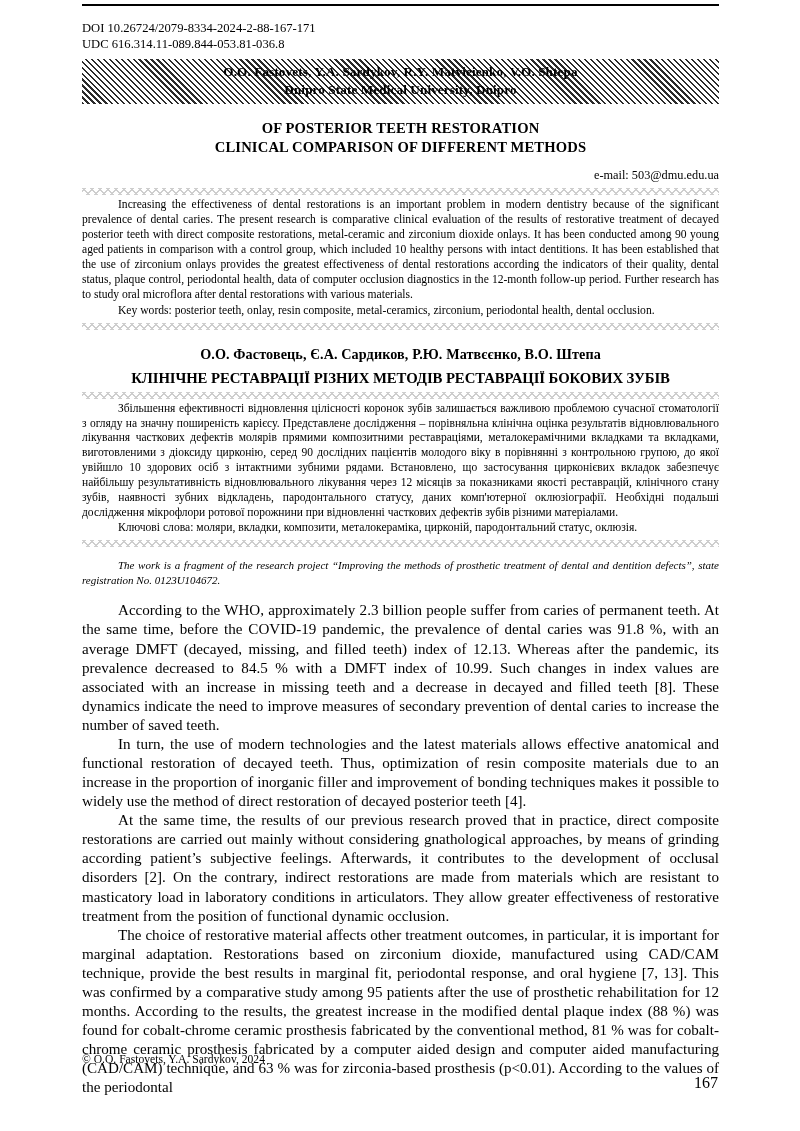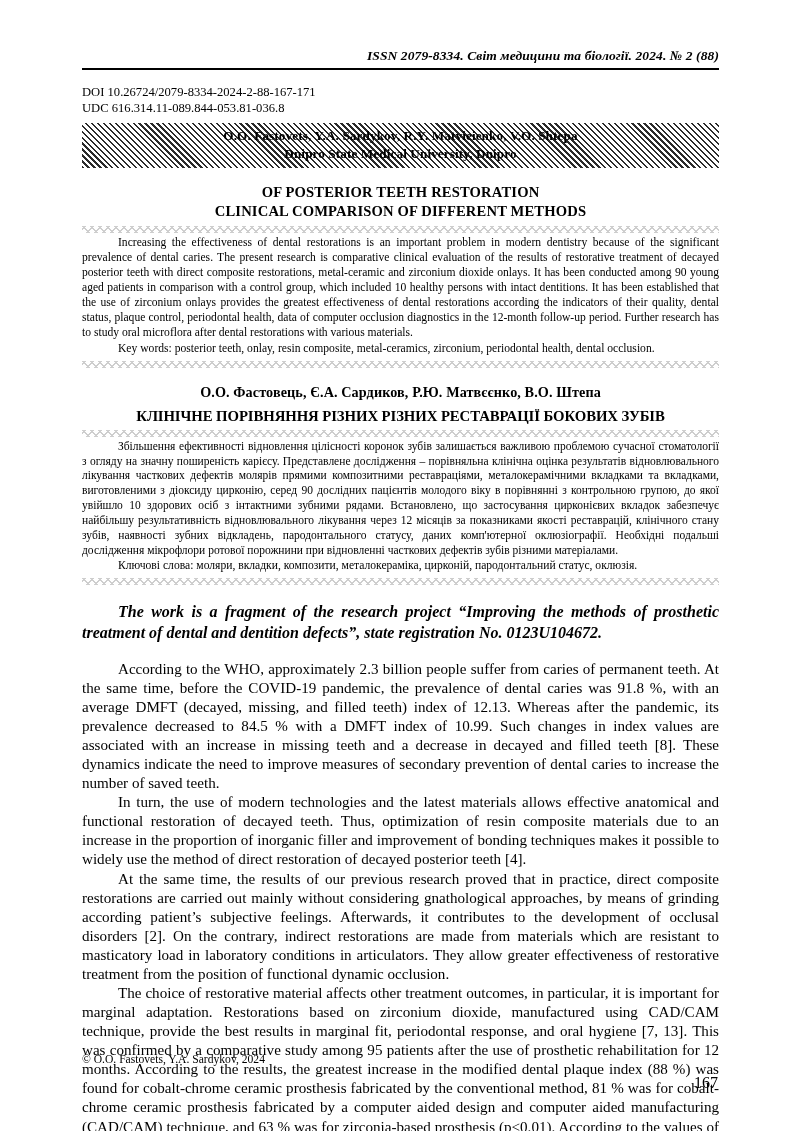--- a/index.html
+++ b/index.html
@@ -127,25 +127,24 @@
     text-align: center;
     font-weight: bold;
     font-size: 14.8px;
     margin-top: 7px;
     letter-spacing: -.1px;
   }
 
   
   .note {
     font-style: italic;
-    font-size: 16px;
+    font-size: 11px;
     line-height: 1.33;
     text-align: justify;
     text-indent: 36px;
-    font-weight: bold;
   }
 
   
   .body-text { margin-top: 14px; }
   .body-text p {
     font-size: 15.1px;
     line-height: 1.265;
     text-align: justify;
     text-indent: 36px;
     margin: 0;
@@ -166,48 +165,48 @@
     font-size: 16px;
     margin-top: 8px;
   }
 </style>
 </head>
 <body>
 
 <div class="page">
   <div class="content">
 
-    <div class="runhead">ISSN 2079-8334. Світ медицини та біології. 2024. № 2 (88)</div>
     <hr class="rule-thick">
 
     <div class="ids">
       <div>DOI 10.26724/2079-8334-2024-2-88-167-171</div>
       <div>UDC 616.314.11-089.844-053.81-036.8</div>
     </div>
 
     <div class="hatch-block">
       <div class="au-line">O.O. Fastovets, Y.A. Sardykov, R.Y. Matvieienko, V.O. Shtepa</div>
       <div class="au-line">Dnipro State Medical University, Dnipro</div>
     </div>
 
     <div class="title-en">
       <div>OF POSTERIOR TEETH RESTORATION</div>
       <div>CLINICAL COMPARISON OF DIFFERENT METHODS</div>
     </div>
 
+    <div class="email">e-mail: 503@dmu.edu.ua</div>
 
     <div class="wave"></div>
 
     <p class="abstract en">Increasing the effectiveness of dental restorations is an important problem in modern dentistry because of the significant prevalence of dental caries. The present research is comparative clinical evaluation of the results of restorative treatment of decayed posterior teeth with direct composite restorations, metal-ceramic and zirconium dioxide onlays. It has been conducted among 90 young aged patients in comparison with a control group, which included 10 healthy persons with intact dentitions. It has been established that the use of zirconium onlays provides the greatest effectiveness of dental restorations according the indicators of their quality, dental status, plaque control, periodontal health, data of computer occlusion diagnostics in the 12-month follow-up period. Further research has to study oral microflora after dental restorations with various materials.</p>
     <p class="keywords"><b>Key words:</b><span> posterior teeth, onlay, resin composite, metal-ceramics, zirconium, periodontal health, dental occlusion.</span></p>
 
     <div class="wave"></div>
 
     <div class="au-uk">О.О. Фастовець, Є.А. Сардиков, Р.Ю. Матвєєнко, В.О. Штепа</div>
-    <div class="title-uk">КЛІНІЧНЕ ПОРІВНЯННЯ РІЗНИХ РІЗНИХ РЕСТАВРАЦІЇ БОКОВИХ ЗУБІВ</div>
+    <div class="title-uk">КЛІНІЧНЕ РЕСТАВРАЦІЇ РІЗНИХ МЕТОДІВ РЕСТАВРАЦІЇ БОКОВИХ ЗУБІВ</div>
 
     <div class="wave"></div>
 
     <p class="abstract uk">Збільшення ефективності відновлення цілісності коронок зубів залишається важливою проблемою сучасної стоматології з огляду на значну поширеність карієсу. Представлене дослідження – порівняльна клінічна оцінка результатів відновлювального лікування часткових дефектів молярів прямими композитними реставраціями, металокерамічними вкладками та вкладками, виготовленими з діоксиду цирконію, серед 90 дослідних пацієнтів молодого віку в порівнянні з контрольною групою, до якої увійшло 10 здорових осіб з інтактними зубними рядами. Встановлено, що застосування цирконієвих вкладок забезпечує найбільшу результативність відновлювального лікування через 12 місяців за показниками якості реставрацій, клінічного стану зубів, наявності зубних відкладень, пародонтального статусу, даних комп'ютерної оклюзіографії. Необхідні подальші дослідження мікрофлори ротової порожнини при відновленні часткових дефектів зубів різними матеріалами.</p>
     <p class="keywords"><b>Ключові слова:</b><span> моляри, вкладки, композити, металокераміка, цирконій, пародонтальний статус, оклюзія.</span></p>
 
     <div class="wave"></div>
 
     <p class="note">The work is a fragment of the research project “Improving the methods of prosthetic treatment of dental and dentition defects”, state registration No. 0123U104672.</p>
 

